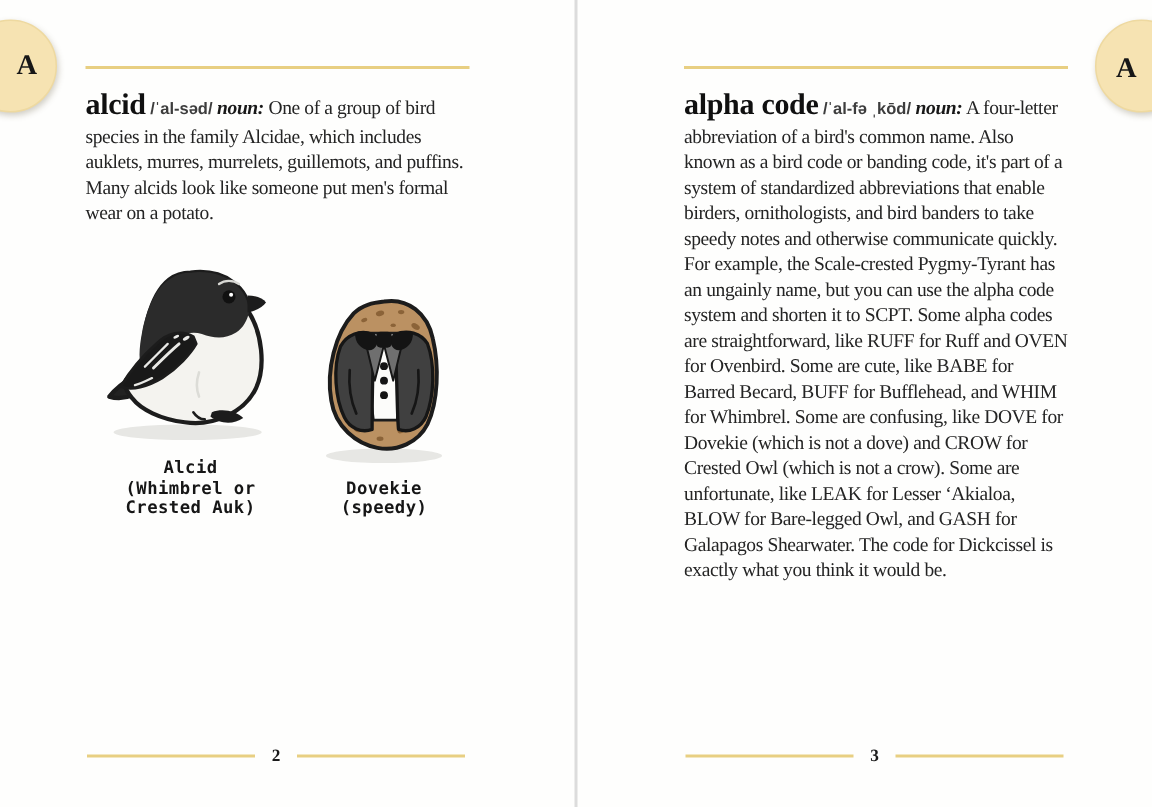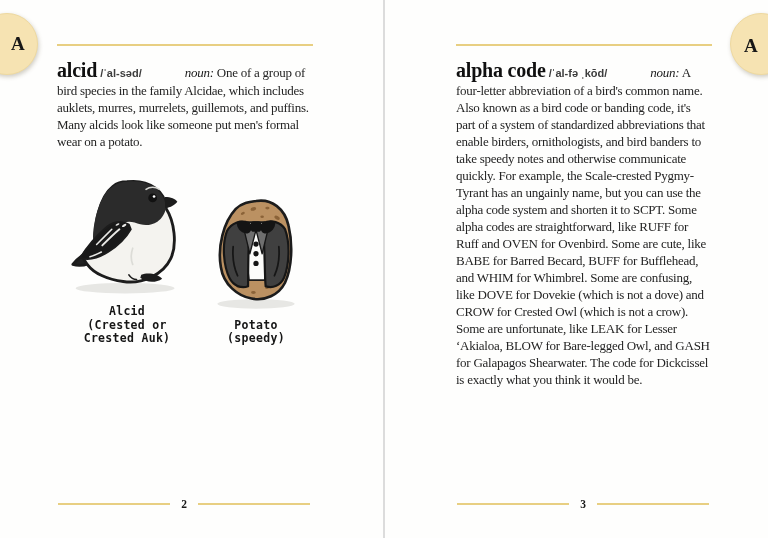--- a/index.html
+++ b/index.html
@@ -29,21 +29,21 @@
   .page.right .content { left:72px; }
 
   .toprule { height:2px; background:#e8cf82; margin-bottom:16px; }
 
   .entry { font-size:13px; line-height:17px; letter-spacing:-0.25px; color:#242424;
            text-align:left; }
   .headword { font-family:"Liberation Serif", serif; font-weight:bold;
               font-size:20px; letter-spacing:-0.2px; color:#101010; }
   .pron { font-family:"Liberation Sans", sans-serif; font-size:11px;
           letter-spacing:0; color:#3d3d3d;font-weight:bold; }
-  .pos  { font-weight:normal; font-style:italic; font-size:13px; color:#181818;margin-left:40px; }
+  .pos  { font-weight:bold; font-style:italic; font-size:13px; color:#181818; }
 
   .figure-row { display:flex; justify-content:center; align-items:flex-end;
                 gap:28px; margin-top:22px; }
   .figure { display:flex; flex-direction:column; align-items:center; }
   .figure svg { display:block; }
   .caption { margin-top:9px; font-family:"DejaVu Sans Mono", monospace;
              font-weight:bold; font-size:11.5px; line-height:13.5px;
              letter-spacing:0.3px; text-align:center; color:#161616; }
 
   .footer { position:absolute; top:498px; width:252px; display:flex;
@@ -89,21 +89,21 @@
               <circle cx="87" cy="27" r="4.6" fill="#111"></circle>
               <circle cx="88.5" cy="25.5" r="1.4" fill="#fff"></circle>
               <path d="M80,18 C84,15 90,15 94,18" stroke="#d8d8d4" stroke-width="1.6" fill="none"></path>
               <path d="M66,80 C64,86 64,92 66,97" stroke="#dcdcd7" stroke-width="1.8" fill="none"></path>
               <path d="M74,111 C80,116 90,117 97,112 C92,107 82,105 75,108 Z" fill="#1c1c1c"></path>
               <path d="M62,108 C64,111 67,113 70,113" stroke="#1c1c1c" stroke-width="1.8" fill="none"></path>
             </g>
           </svg>
           <div class="caption">
             <div>Alcid</div>
-            <div>(Crested or</div>
+            <div>(Whimbrel or</div>
             <div>Crested Auk)</div>
           </div>
         </div>
 
         <div class="figure">
 
           <svg width="88" height="116" viewBox="0 0 100 132">
             <g stroke-linejoin="round" stroke-linecap="round">
               <ellipse cx="50" cy="125" rx="44" ry="5.5" fill="#e7e7e4"></ellipse>
               <path d="M50,8 C68,5 83,17 87,36 C92,57 91,84 83,101 C76,115 60,122 45,119 C29,116 13,103 10,83 C6,60 13,32 27,17 C34,10 42,9 50,8 Z" fill="#bb9162" stroke="#1c1c1c" stroke-width="3"></path>
@@ -126,21 +126,21 @@
               <path d="M76,60 C77,72 75,84 71,93" stroke="#161616" stroke-width="2" fill="none"></path>
               <path d="M45,36 C39,30 32,29 28,32 C28,39 32,44 39,45 C43,45 45,41 45,38 Z" fill="#141414"></path>
               <path d="M55,36 C61,30 68,29 72,32 C72,39 68,44 61,45 C57,45 55,41 55,38 Z" fill="#141414"></path>
               <rect x="44" y="31" width="12" height="12" rx="3.5" fill="#141414"></rect>
               <circle cx="50" cy="57" r="3" fill="#141414"></circle>
               <circle cx="50" cy="68" r="3" fill="#141414"></circle>
               <circle cx="50" cy="79" r="3" fill="#141414"></circle>
             </g>
           </svg>
           <div class="caption">
-            <div>Potato</div>
+            <div>Dovekie</div>
             <div>(speedy)</div>
           </div>
         </div>
 
       </div>
     </div>
 
     <div class="footer">
       <div class="rule"></div>
       <span class="pagenum">2</span>

